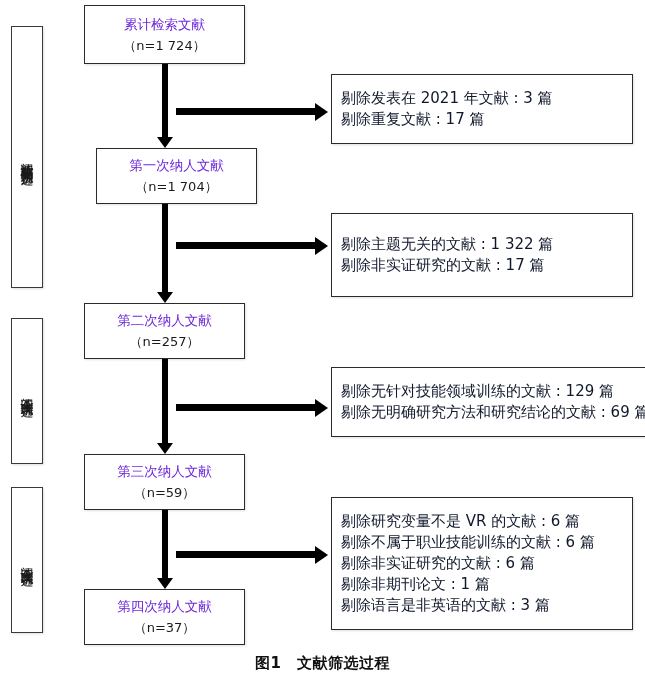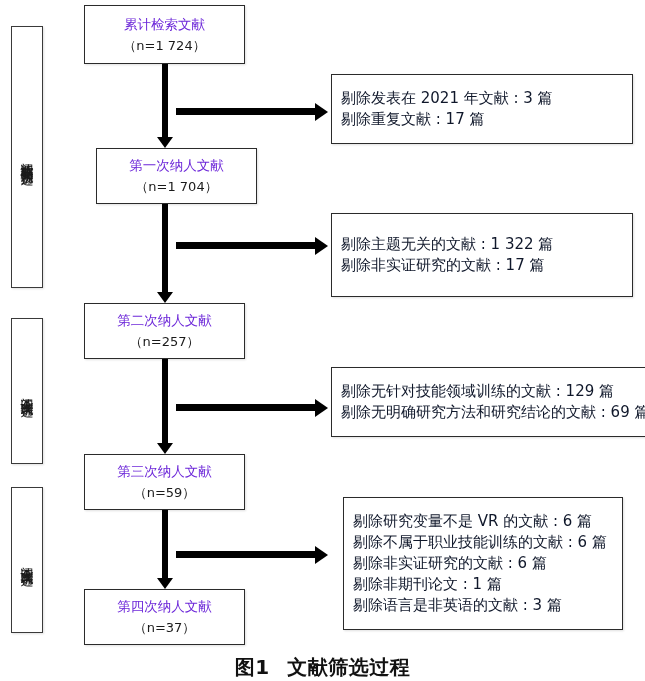--- a/index.html
+++ b/index.html
@@ -126,21 +126,21 @@
     border-bottom: 9px solid transparent;
     border-left: 13px solid #000000;
   }
 
   
   #figure-caption {
     position: absolute;
     left: 0;
     width: 645px;
     text-align: center;
-    font-size: 20px;
+    font-size: 15px;
     font-weight: bold;
     color: #111111;
     letter-spacing: 0.5px;
   }
   #figure-caption .cap-num { margin-right: 10px; }
 </style>
 </head>
 <body>
 
 <div id="figure-root">
@@ -230,21 +230,21 @@
   <div class="exclude-box" style="left:331px; top:213px; width:302px; height:84px;">
     <span class="exclude-line">剔除主题无关的文献 : 1 322 篇</span>
     <span class="exclude-line">剔除非实证研究的文献 : 17 篇</span>
   </div>
 
   <div class="exclude-box" style="left:331px; top:367px; width:338px; height:70px;">
     <span class="exclude-line">剔除无针对技能领域训练的文献 : 129 篇</span>
     <span class="exclude-line">剔除无明确研究方法和研究结论的文献 : 69 篇</span>
   </div>
 
-  <div class="exclude-box" style="left:343px; top:497px; width:280px; height:133px;">
+  <div class="exclude-box" style="left:331px; top:497px; width:302px; height:133px;">
     <span class="exclude-line">剔除研究变量不是 VR 的文献 : 6 篇</span>
     <span class="exclude-line">剔除不属于职业技能训练的文献 : 6 篇</span>
     <span class="exclude-line">剔除非实证研究的文献 : 6 篇</span>
     <span class="exclude-line">剔除非期刊论文 : 1 篇</span>
     <span class="exclude-line">剔除语言是非英语的文献 : 3 篇</span>
   </div>
 
   <div id="figure-caption" style="top:654px;">
     <span class="cap-num">图1</span>
     <span>文献筛选过程</span>

